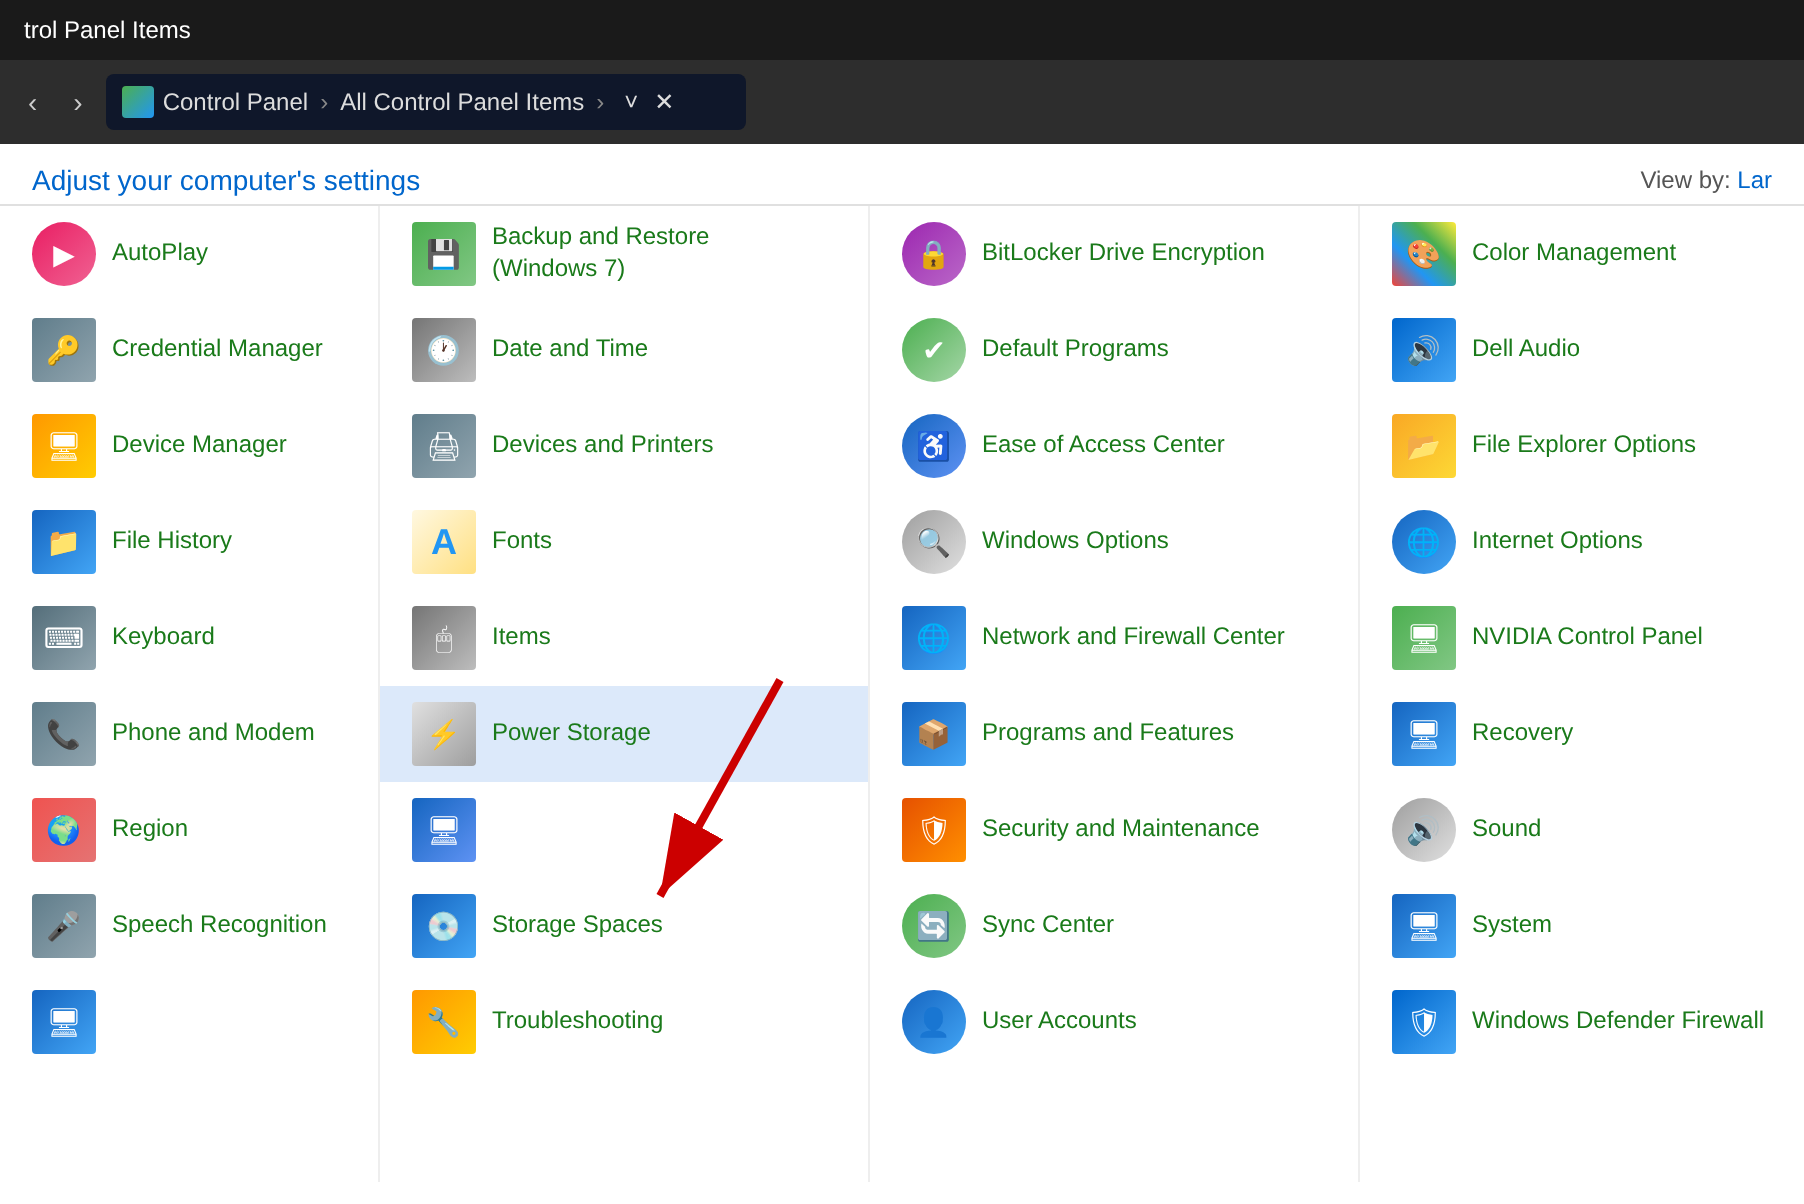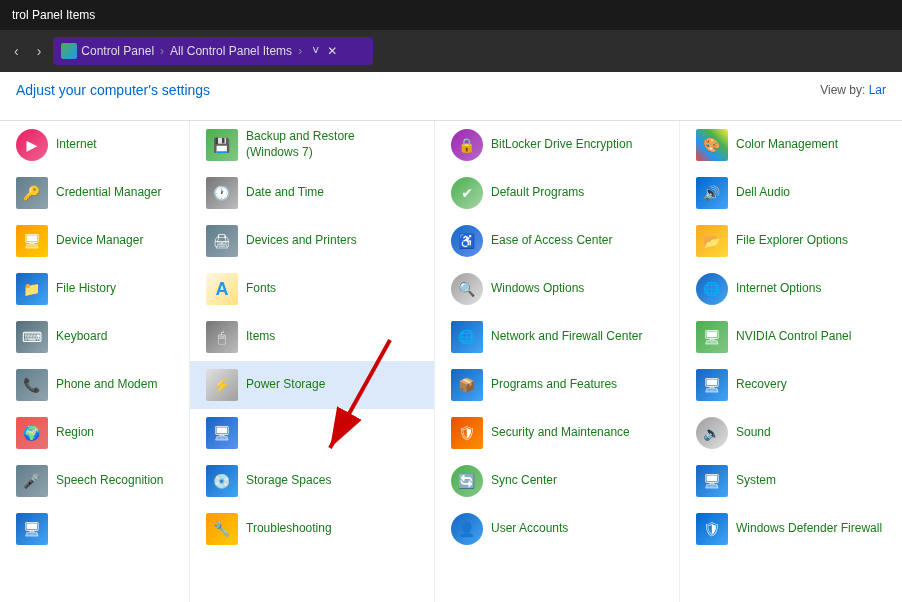--- a/index.html
+++ b/index.html
@@ -36,21 +36,21 @@
       border: none;
       color: #ccc;
       font-size: 14px;
       cursor: pointer;
       padding: 4px 6px;
       border-radius: 3px;
     }
     .address-pill {
       display: flex;
       align-items: center;
-      background: #4c1d95;
+      background: #0f172a;
       border-radius: 4px;
       height: 28px;
       padding: 0 8px;
       gap: 4px;
       min-width: 320px;
     }
     .address-pill .cp-icon {
       width: 16px;
       height: 16px;
       background: linear-gradient(135deg, #4caf50, #2196f3);
@@ -80,21 +80,21 @@
       background: #fff;
       height: calc(602px - 30px - 42px);
       overflow: hidden;
     }
 
     
     .subheader {
       display: flex;
       justify-content: space-between;
       align-items: center;
-      padding: 10px 16px 22px 16px;
+      padding: 10px 16px 4px 16px;
       border-bottom: 1px solid #e0e0e0;
     }
     .subheader-title {
       color: #0066cc;
       font-size: 14px;
       font-weight: 400;
     }
     .view-by {
       font-size: 12px;
       color: #555;
@@ -188,21 +188,21 @@
       <div class="view-by">
         View by: <span>Lar</span>
       </div>
     </div>
 
     <div style="display: grid; grid-template-columns: 190px 245px 245px 220px; height: calc(100% - 42px); overflow: hidden;">
 
       <div style="border-right: 1px solid #eee;">
         <div class="cp-item">
           <div class="item-icon icon-autoplay" style="font-size:14px;color:#fff;display:flex;align-items:center;justify-content:center;">▶</div>
-          <span class="item-label">Internet</span>
+          <span class="item-label">AutoPlay</span>
         </div>
         <div class="cp-item">
           <div class="item-icon icon-credential" style="font-size:14px;color:#fff;display:flex;align-items:center;justify-content:center;">🔑</div>
           <span class="item-label">Credential Manager</span>
         </div>
         <div class="cp-item">
           <div class="item-icon icon-devmgr" style="font-size:14px;color:#fff;display:flex;align-items:center;justify-content:center;">🖥</div>
           <span class="item-label">Device Manager</span>
         </div>
         <div class="cp-item">

